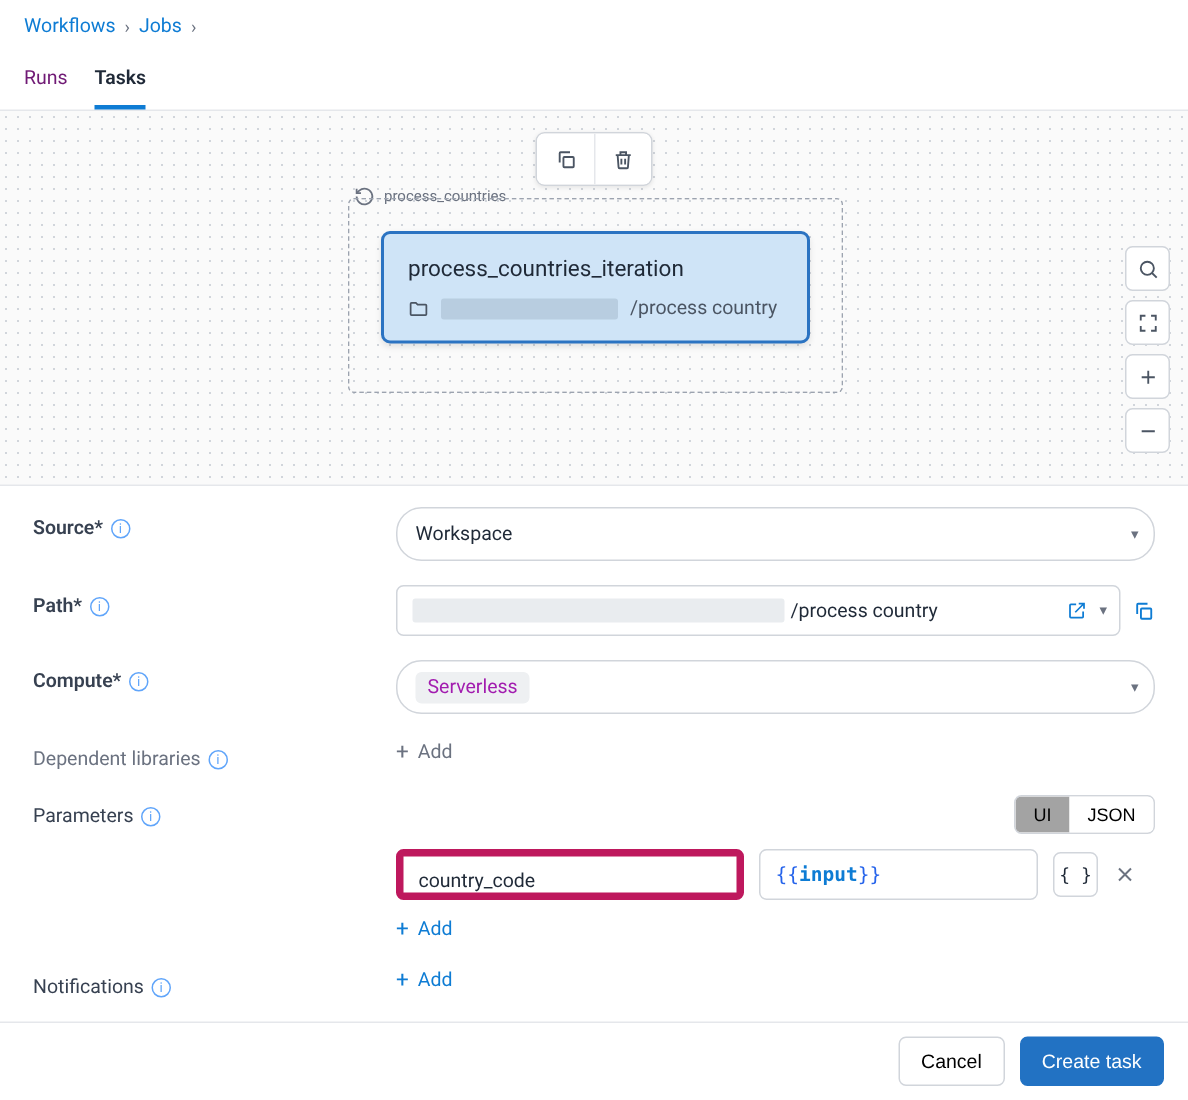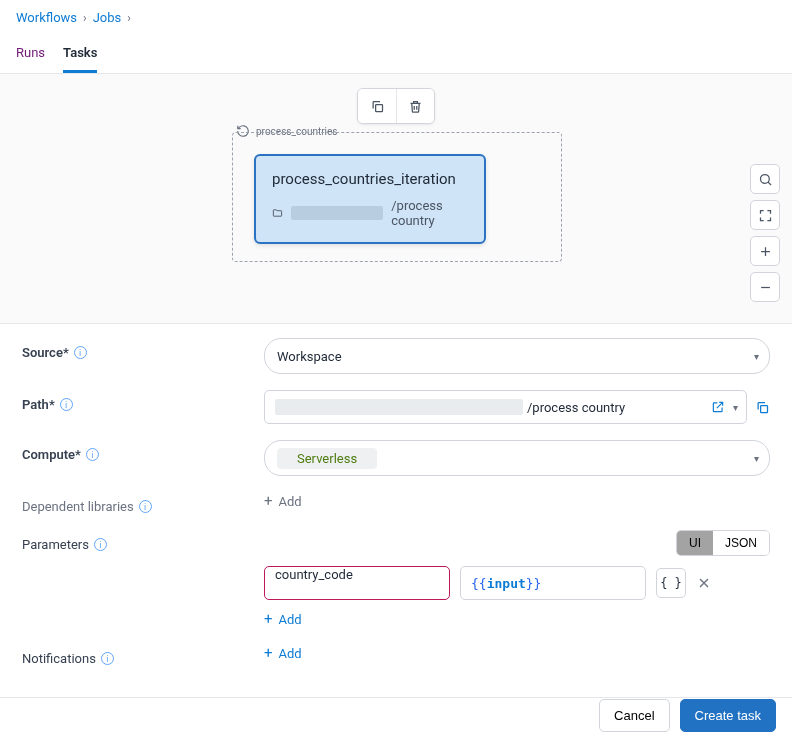--- a/index.html
+++ b/index.html
@@ -19,59 +19,59 @@
 .canvas { position: relative; height: 250px; background-image: radial-gradient(#d1d5db 0.7px, transparent 0.7px); background-size: 8px 8px; background-color: #fafafa; border-bottom: 1px solid #e5e7eb; }
 
 .toolbar-float { position: absolute; top: 14px; left: 50%; transform: translateX(-50%); display: flex; gap: 0; background: #fff; border: 1px solid #d1d5db; border-radius: 6px; box-shadow: 0 1px 3px rgba(0,0,0,0.08); overflow: hidden; }
 .toolbar-float button { border: none; background: #fff; width: 38px; height: 34px; display: flex; align-items: center; justify-content: center; cursor: pointer; color: #4b5563; }
 .toolbar-float button + button { border-left: 1px solid #e5e7eb; }
 
 .loop-label { position: absolute; top: 50px; left: 236px; display: flex; align-items: center; gap: 6px; color: #6b7280; font-size: 10px; }
 
 .node-outer { position: absolute; top: 58px; left: 232px; width: 330px; height: 130px; border: 1px dashed #9ca3af; border-radius: 4px; }
 
-.node { position: absolute; top: 80px; left: 254px; width: 232px; background: #cfe4f7; border: 2px solid #2b73c2; border-radius: 6px; padding: 14px 16px; box-shadow: 0 2px 4px rgba(0,0,0,0.1); }
+.node { position: absolute; top: 80px; left: 254px; width: 286px; background: #cfe4f7; border: 2px solid #2b73c2; border-radius: 6px; padding: 14px 16px; box-shadow: 0 2px 4px rgba(0,0,0,0.1); }
 .node-title { font-size: 15px; color: #1f2937; margin-bottom: 10px; }
 .node-path { display: flex; align-items: center; gap: 8px; color: #4b5563; font-size: 13px; }
 .node-path .blur { background: #b8cde0; color: transparent; border-radius: 2px; width: 118px; height: 14px; display: inline-block; }
 
 .canvas-ctrls { position: absolute; right: 12px; top: 90px; display: flex; flex-direction: column; gap: 6px; }
 .canvas-ctrls button { width: 30px; height: 30px; border: 1px solid #d1d5db; background: #fff; border-radius: 5px; display: flex; align-items: center; justify-content: center; cursor: pointer; color: #4b5563; }
 
 .form { padding: 14px 22px 14px 22px; }
 .row { display: flex; margin-bottom: 16px; align-items: flex-start; }
 .label-col { width: 242px; padding-top: 7px; display: flex; align-items: center; gap: 5px; font-size: 13px; font-weight: 600; color: #374151; }
 .info-ic { width: 13px; height: 13px; border: 1px solid #60a5fa; border-radius: 50%; display: inline-flex; align-items: center; justify-content: center; font-size: 9px; color: #60a5fa; font-weight: normal; }
 .field-col { flex: 1; }
 
 .select { border: 1px solid #d1d5db; border-radius: 17px; height: 36px; display: flex; align-items: center; padding: 0 12px; position: relative; background: #fff; }
 .select .caret { position: absolute; right: 10px; color: #6b7280; font-size: 10px; }
-.chip { background: #eef0f2; border-radius: 4px; padding: 3px 20px; font-size: 13px; color: #4d7c0f; text-align: center; }
+.chip { background: #eef0f2; border-radius: 4px; padding: 3px 8px; font-size: 13px; color: #a21caf; text-align: center; }
 
 .path-row { display: flex; align-items: center; gap: 8px; }
 .path-input { flex: 1; border: 1px solid #d1d5db; border-radius: 5px; height: 34px; display: flex; align-items: center; padding: 0 10px; position: relative; background: #fff; }
 .path-input .blur2 { background: #e9ecef; width: 248px; height: 16px; border-radius: 2px; }
 .path-actions { display: flex; gap: 8px; align-items: center; position: absolute; right: 8px; }
 
 .add-link { display: inline-flex; align-items: center; gap: 6px; color: #0e7cd4; font-size: 13px; cursor: pointer; }
 .add-link.gray { color: #6b7280; }
 .plus-sm { font-size: 15px; }
 
 .param-toggle { display: flex; border: 1px solid #d1d5db; border-radius: 5px; overflow: hidden; }
 .param-toggle button { border: none; padding: 5px 12px; font-size: 12px; background: #fff; cursor: pointer; }
 .param-toggle button.active { background: #a3a3a3; }
 
 .param-row { display: flex; align-items: center; gap: 10px; margin-top: 10px; }
-.param-key { width: 186px; border: 1px solid #be185d; border-radius: 5px; height: 34px; padding: 0 10px; display: flex; align-items: flex-start; }
+.param-key { width: 232px; border: 5px solid #be185d; border-radius: 5px; height: 34px; padding: 0 10px; display: flex; align-items: flex-end; }
 .param-val { width: 186px; border: 1px solid #d1d5db; border-radius: 5px; height: 34px; padding: 0 10px; display: flex; align-items: center; font-family: ui-monospace, Menlo, monospace; font-size: 13px; }
 .param-val .br { color: #2563eb; }
 .param-val .kw { color: #0e7cd4; font-weight: 600; }
 .mini-btn { width: 30px; height: 30px; border: 1px solid #d1d5db; border-radius: 5px; background: #fff; display: flex; align-items: center; justify-content: center; cursor: pointer; }
 
-.footer { position: absolute; bottom: 0; left: 0; right: 0; height: 36px; border-top: 1px solid #e5e7eb; display: flex; align-items: center; justify-content: flex-end; gap: 10px; padding: 0 16px; background: #fff; }
+.footer { position: absolute; bottom: 0; left: 0; right: 0; height: 52px; border-top: 1px solid #e5e7eb; display: flex; align-items: center; justify-content: flex-end; gap: 10px; padding: 0 16px; background: #fff; }
 .btn { border: 1px solid #d1d5db; background: #fff; padding: 8px 14px; border-radius: 5px; font-size: 13px; cursor: pointer; }
 .btn.primary { background: #2272c3; color: #fff; border-color: #2272c3; }
 
 svg { display: block; }
 </style>
 </head>
 <body>
 
 <div class="header">
   <div class="breadcrumb">

